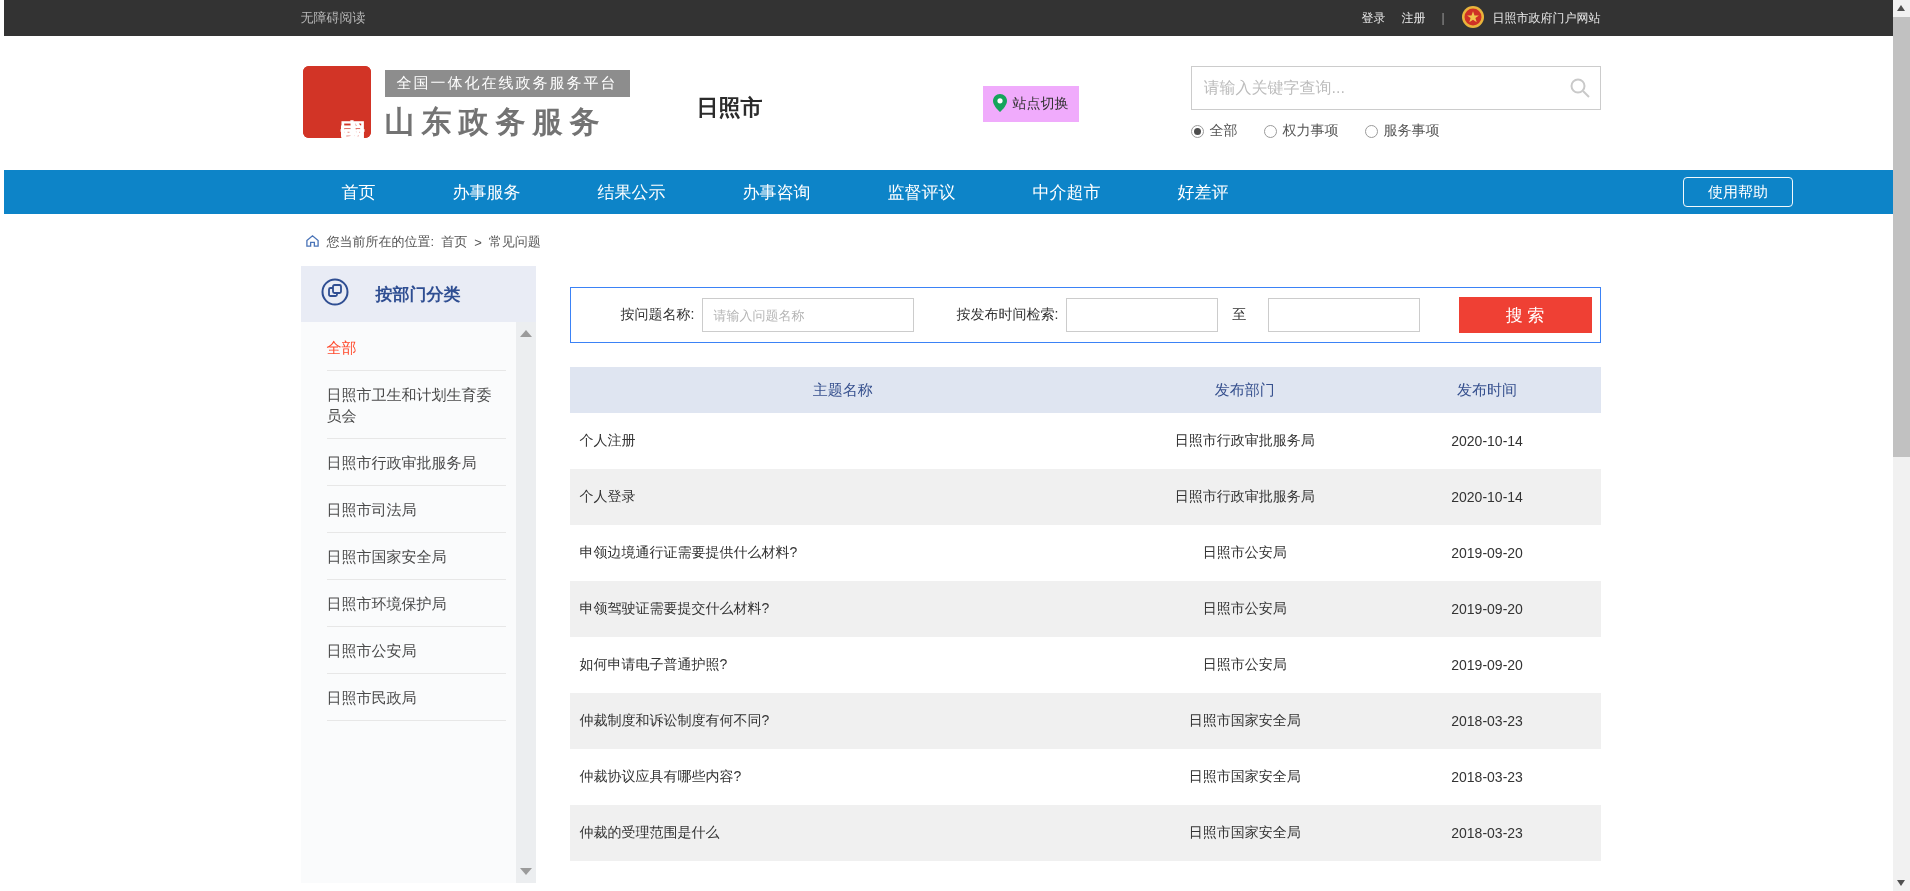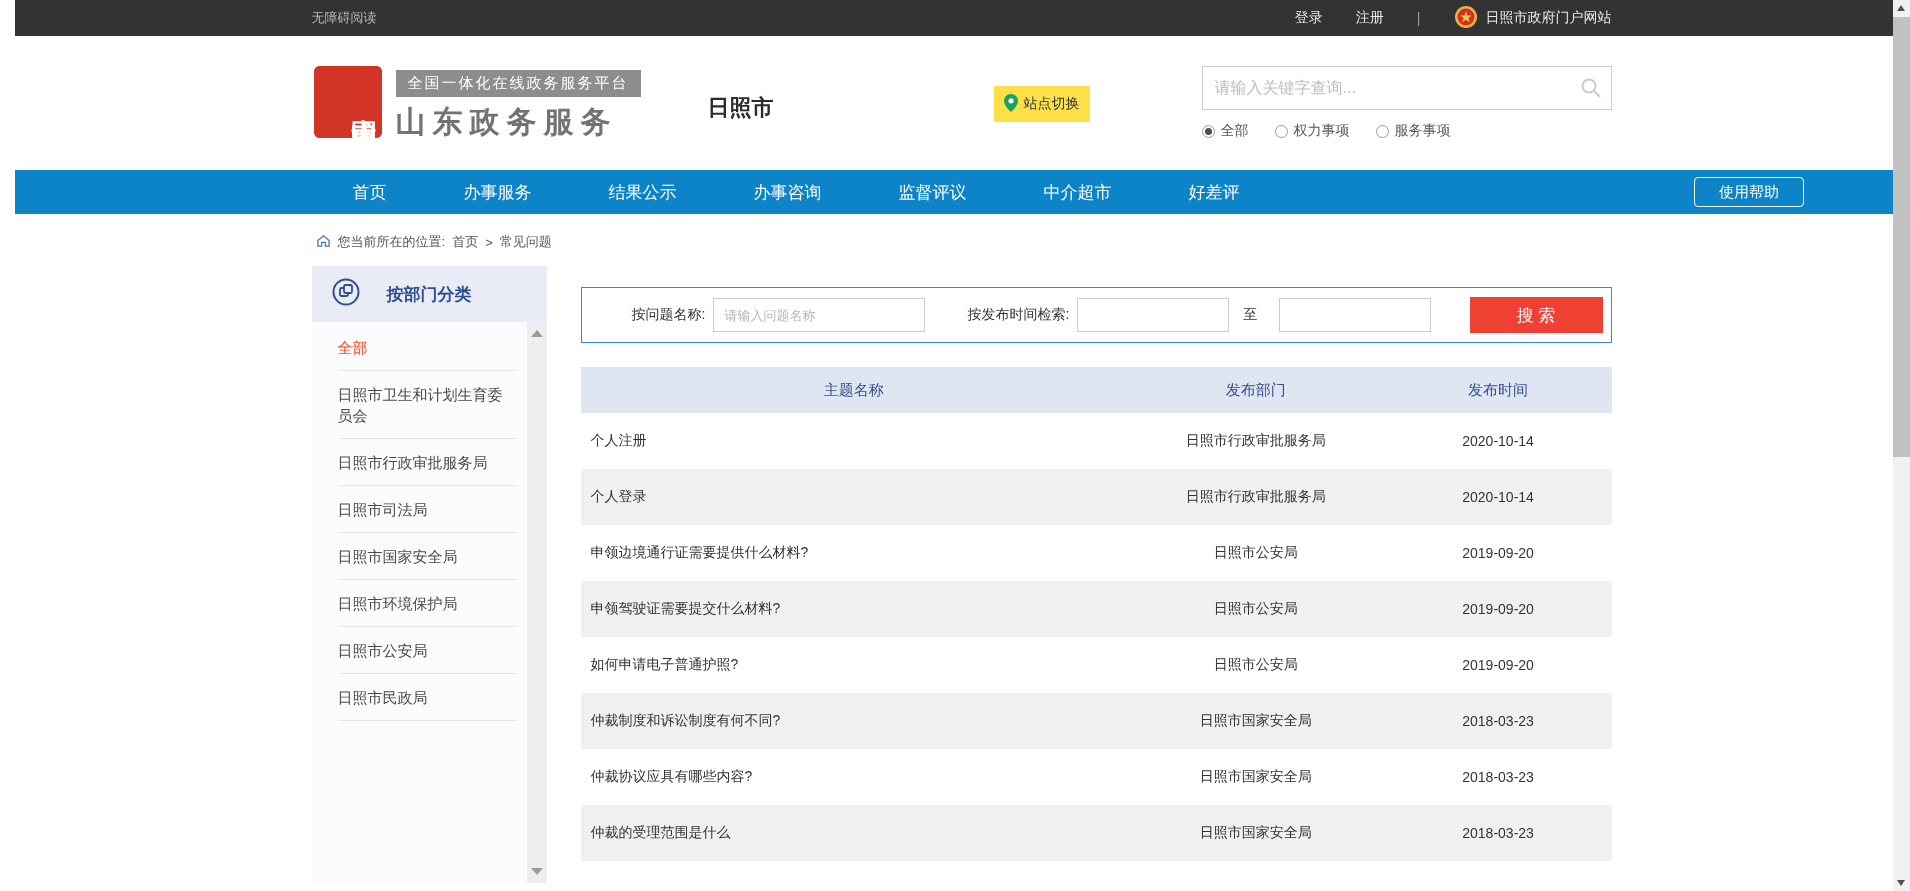--- a/index.html
+++ b/index.html
@@ -1,45 +1,45 @@
 <!DOCTYPE html>
 <html><head>
 <meta charset="utf-8">
 <style>
   * { margin:0; padding:0; box-sizing:border-box; }
   html,body { width:1910px; height:891px; overflow:hidden; background:#fff;
               font-family:"Liberation Sans","DejaVu Sans",sans-serif; }
-  .viewport { position:absolute; left:15px; top:0; width:1893px; height:891px; overflow:hidden; }
+  .viewport { position:absolute; left:4px; top:0; width:1893px; height:891px; overflow:hidden; }
   .container { width:1300px; margin:0 auto; position:relative; }
 
   
   .topbar { background:#333333; height:36px; }
   .topbar .container { display:flex; justify-content:space-between; align-items:center; height:36px; }
   .topbar a { text-decoration:none; }
   .tb-left { color:#b9b9b9; font-size:13px; }
-  .tb-right { display:flex; align-items:center; gap:33px; color:#e8e8e8; font-size:14px; }
+  .tb-right { display:flex; align-items:center; gap:16px; color:#e8e8e8; font-size:12px; }
   .tb-right .sep { color:#9a9a9a; }
   .tb-right a { color:#e8e8e8; }
   .portal { display:flex; align-items:center; gap:8px; }
 
   
   .header { height:134px; background:#fff; }
   .header .container { height:134px; }
   .logo { position:absolute; left:2px; top:30px; display:flex; align-items:flex-start; }
   .seal { width:68px; height:72px; background:#d23426; border-radius:6px; color:#fff;
           writing-mode:vertical-rl; text-orientation:upright; font-weight:bold; font-size:26px;
           line-height:34px; letter-spacing:2px; padding:2px 0 0 0; text-align:center;
           box-shadow:0 0 0 2px #d23426 inset; }
   .logo-text { margin-left:14px; }
   .badge { display:inline-block; background:#8d8d8d; color:#fff; font-size:15px;
            letter-spacing:2px; padding:4px 12px; margin-top:4px; }
   .site-name { font-size:30px; font-weight:bold; color:#737373; letter-spacing:7px; margin-top:5px; }
   .city { position:absolute; left:396px; top:57px; font-size:22px; font-weight:bold; color:#2b2b2b; }
   .site-switch { position:absolute; left:682px; top:50px; width:96px; height:36px;
-                 background:#fde047; border:none; display:flex; align-items:center; justify-content:center;
+                 background:#f0abfc; border:none; display:flex; align-items:center; justify-content:center;
                  gap:6px; font-size:14px; color:#333; cursor:pointer; }
   .search-group { position:absolute; right:0; top:30px; width:410px; }
   .search-box { height:44px; border:1px solid #cccccc; display:flex; align-items:center; }
   .search-box input { flex:1; border:none; outline:none; font-size:16px; color:#333;
                       padding:0 12px; background:transparent; }
   .search-box input::placeholder { color:#bdbdbd; }
   .search-btn-icon { width:40px; height:100%; border:none; background:transparent; cursor:pointer;
                      display:flex; align-items:center; justify-content:center; }
   .search-opts { display:flex; gap:26px; margin-top:12px; font-size:14px; color:#555; align-items:center; }
   .opt { display:flex; align-items:center; gap:6px; }

